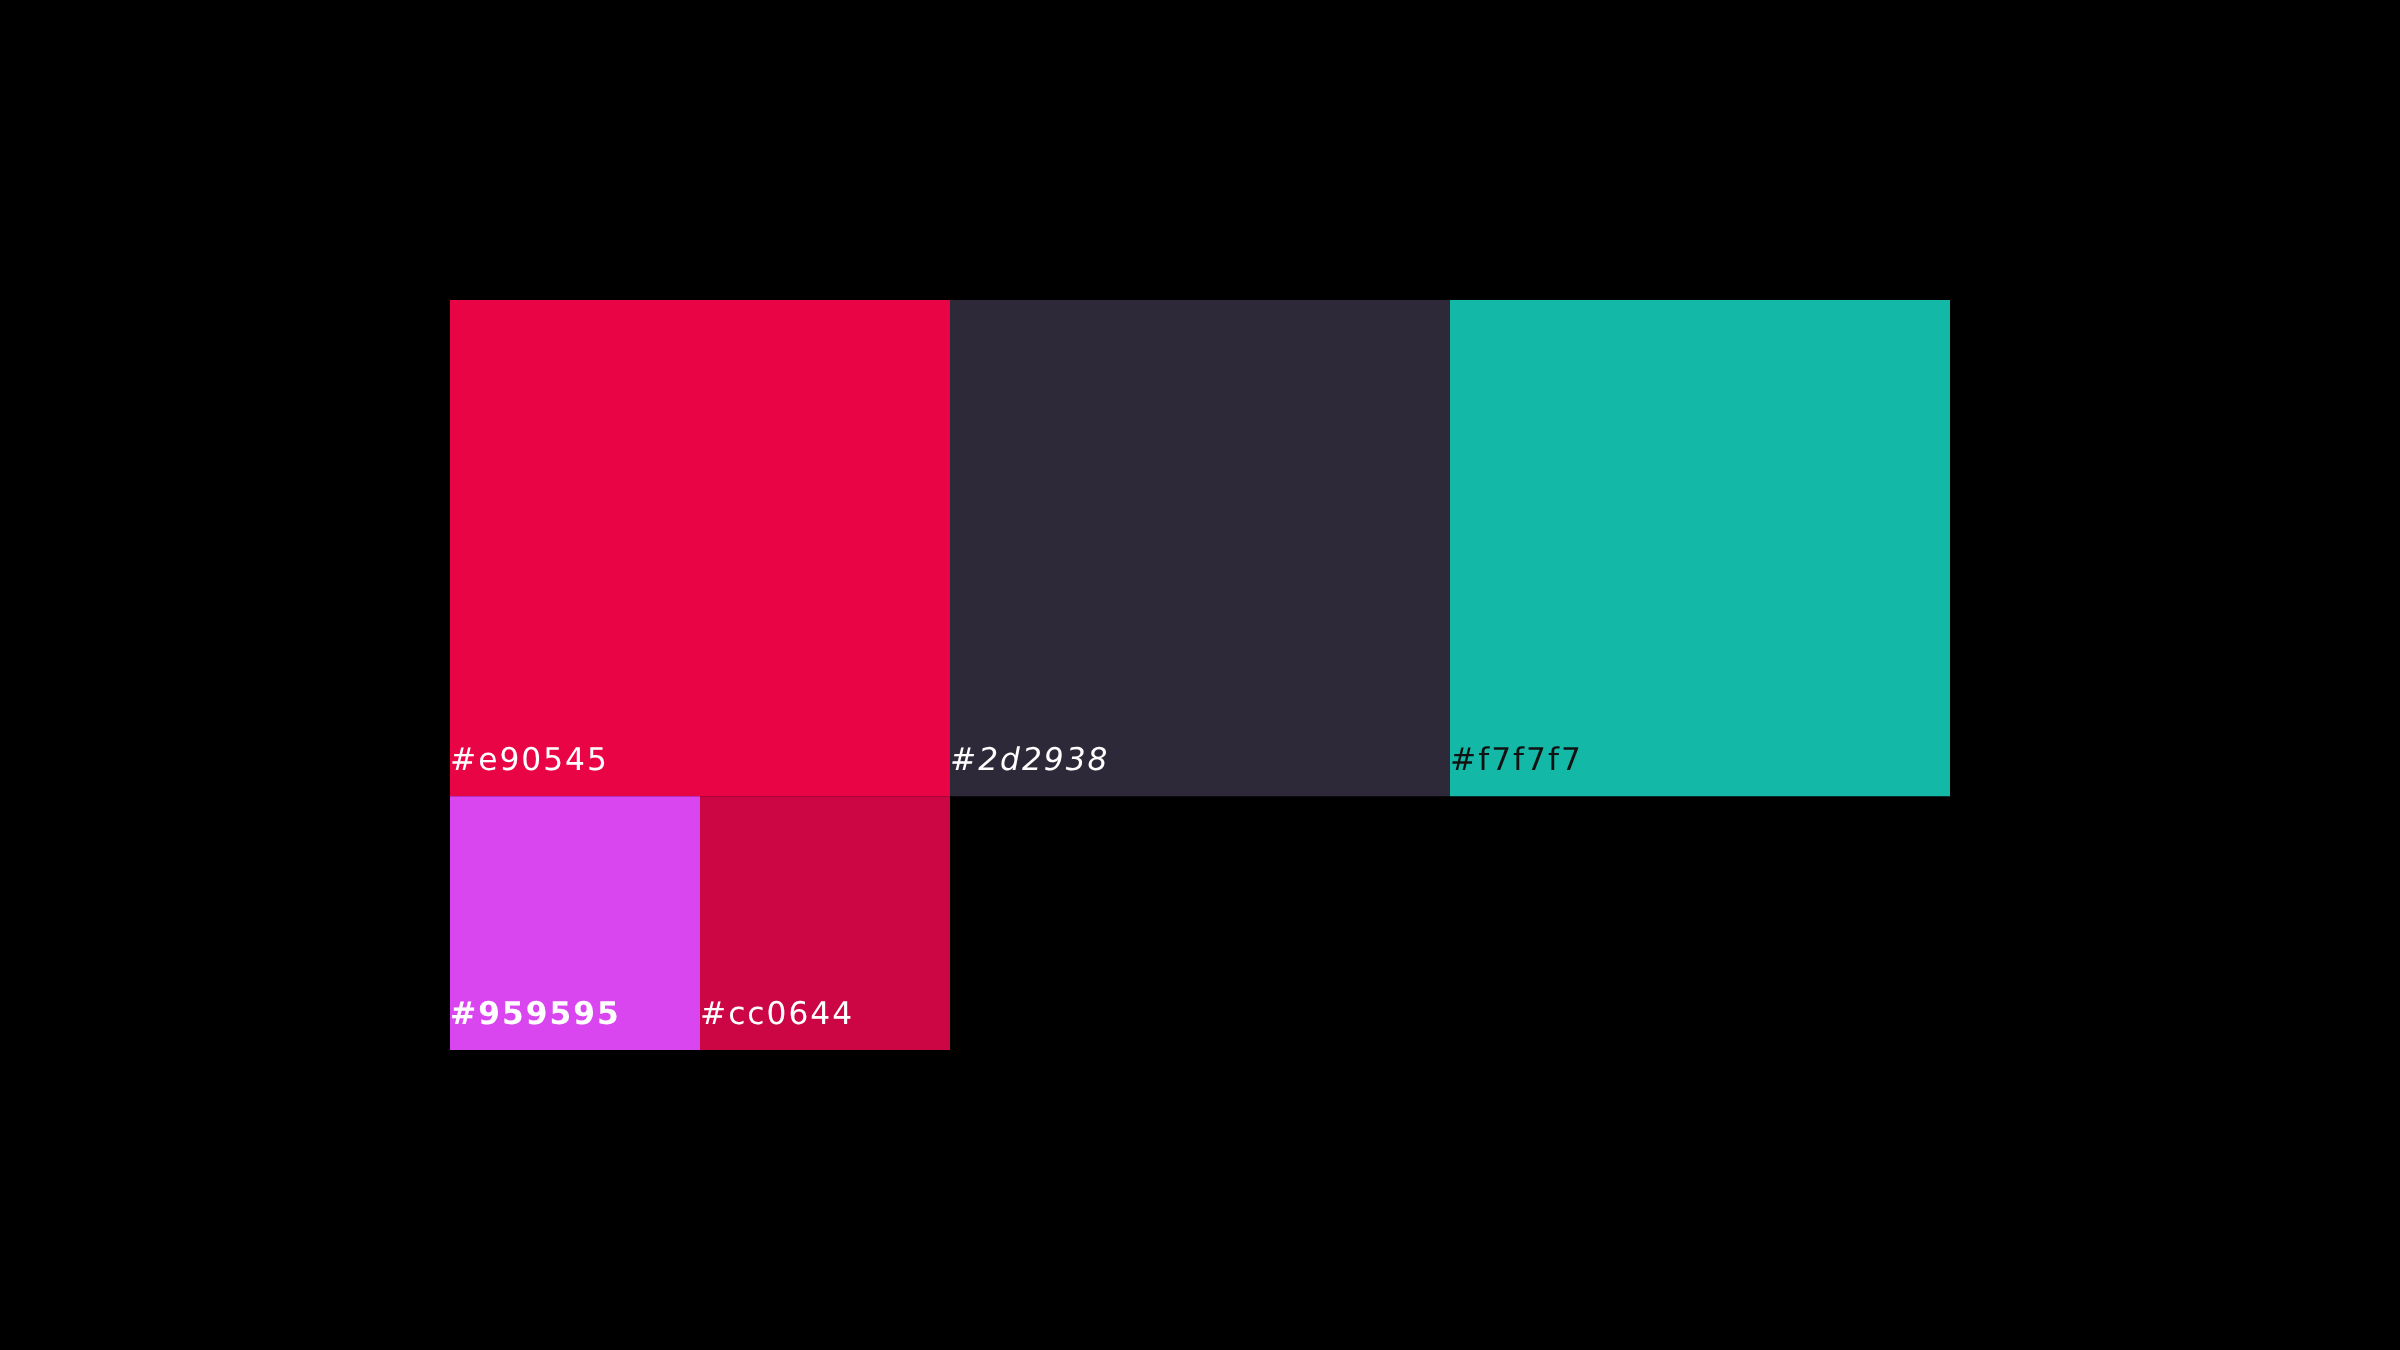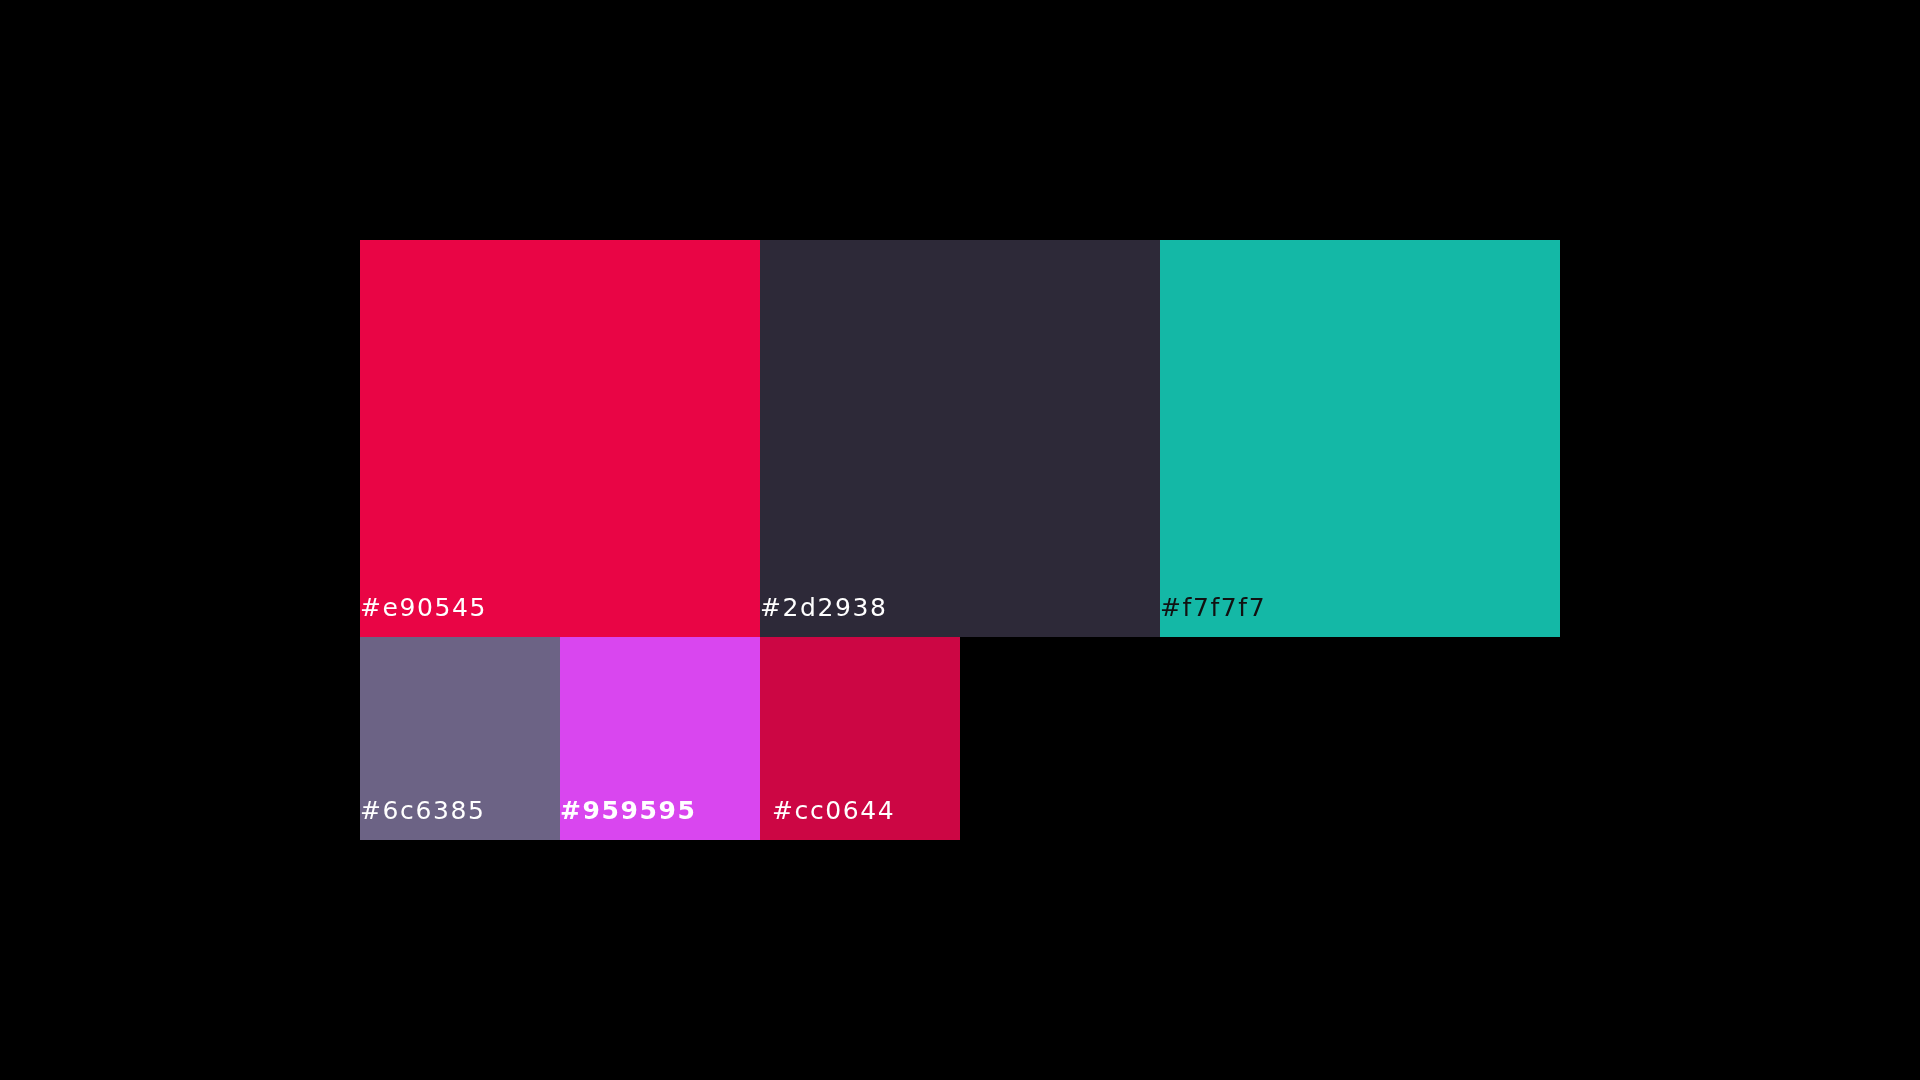--- a/index.html
+++ b/index.html
@@ -60,39 +60,36 @@
 
 <div id="palette-board">
 
   <div class="swatch-row" id="swatch-row-primary">
 
     <div class="swatch" style="background-color: rgb(233, 5, 69); width: 400px; flex: 0 0 400px;">
       <span class="swatch-label label-on-dark" style="color: rgb(255, 255, 255);">#e90545</span>
     </div>
 
     <div class="swatch" style="background-color: rgb(45, 41, 56); width: 400px; flex: 0 0 400px;">
-      <span class="swatch-label label-on-dark" style="color: rgb(255, 255, 255);">#2d2938</span>
+      <span class="swatch-label label-on-dark" style="color: rgb(255, 255, 255); font-style: italic;">#2d2938</span>
     </div>
 
     <div class="swatch" style="background-color: #14b8a6; width: 400px; flex: 0 0 400px;">
       <span class="swatch-label label-on-light" style="color: rgb(17, 17, 17);">#f7f7f7</span>
     </div>
 
   </div>
 
   <div class="swatch-row" id="swatch-row-secondary">
 
-    <div class="swatch" style="background-color: rgb(108, 99, 133); width: 200px; flex: 0 0 200px;">
-      <span class="swatch-label label-on-dark" style="color: rgb(255, 255, 255);">#6c6385</span>
-    </div>
 
     <div class="swatch" style="background-color: #d946ef; width: 200px; flex: 0 0 200px; font-weight: bold;">
       <span class="swatch-label label-on-dark" style="color: rgb(255, 255, 255);">#959595</span>
     </div>
 
 
     <div class="swatch" style="background-color: rgb(204, 6, 68); width: 200px; flex: 0 0 200px;">
-      <span class="swatch-label label-on-dark" style="color: rgb(255, 255, 255); padding-left: 12px;">#cc0644</span>
+      <span class="swatch-label label-on-dark" style="color: rgb(255, 255, 255);">#cc0644</span>
     </div>
 
   </div>
 
 </div>
 
 </body></html>

